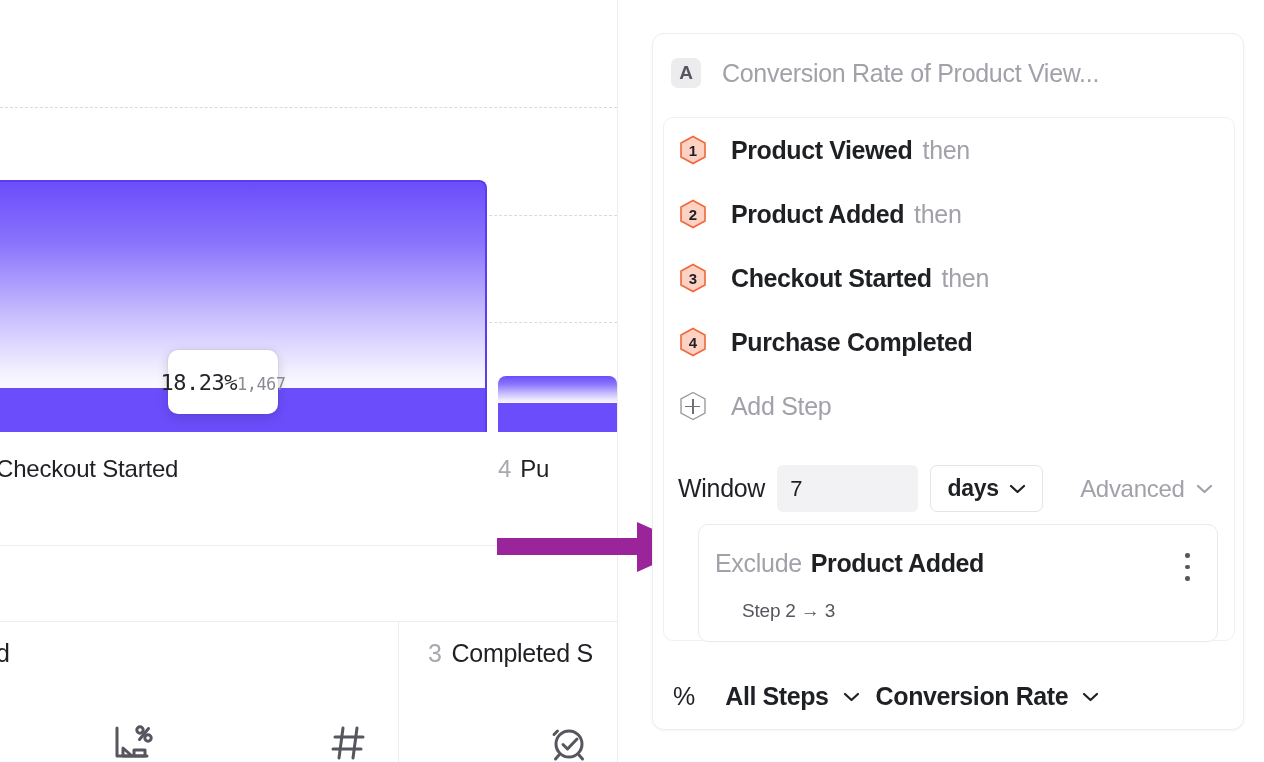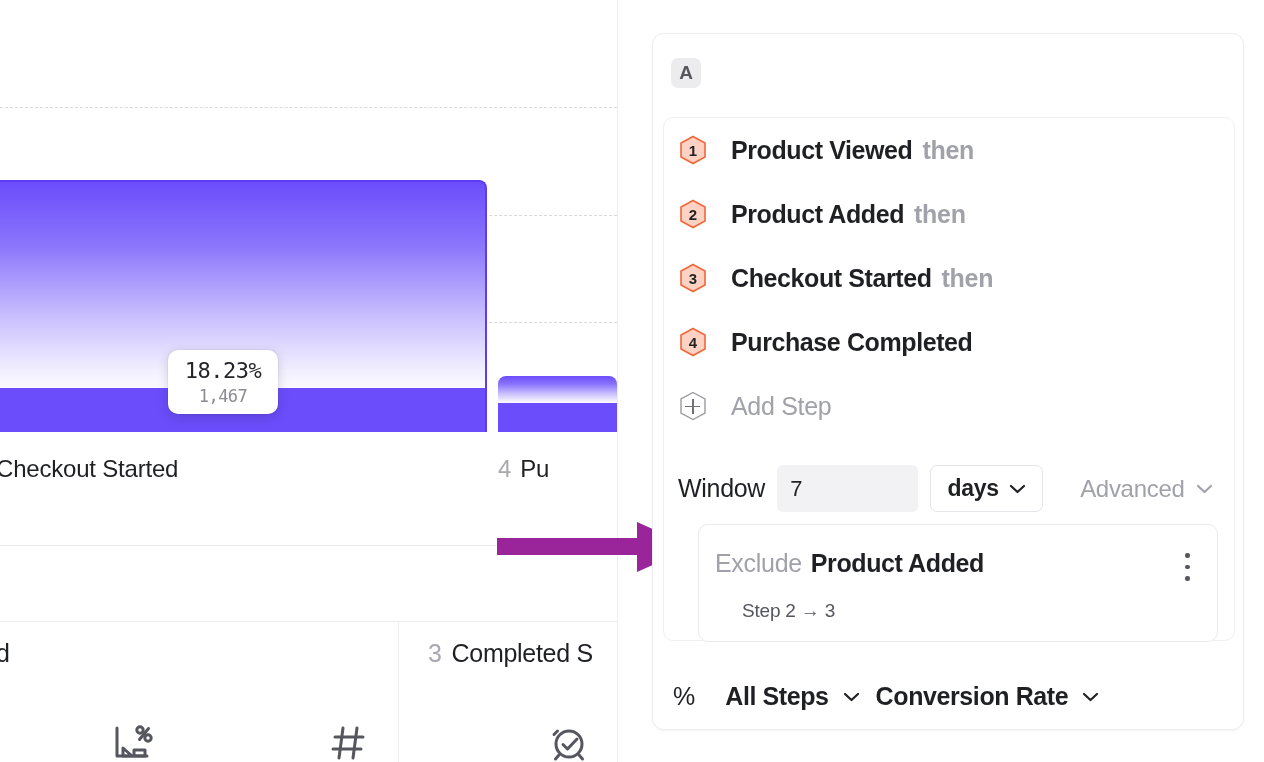--- a/index.html
+++ b/index.html
@@ -31,21 +31,21 @@
   .bar.hovered .base { border-left: 2px solid #5B3CF0; border-right: 2px solid #5B3CF0; }
 
   .axis-labels { position: absolute; left: 0; top: 455px; width: 617px; height: 40px; }
   .axis-label { position: absolute; font-size: 24px; color: #1f2024; white-space: nowrap; letter-spacing: -0.2px; }
   .axis-label .num { color: #a8a8b0; margin-right: 9px; font-weight: 400; }
 
   .tooltip {
     position: absolute; left: 168px; top: 350px; width: 110px; height: 64px;
     background: #fff; border-radius: 10px;
     box-shadow: 0 3px 12px rgba(16,16,24,.16), 0 0 0 1px rgba(16,16,24,.04);
-    display: flex; flex-direction: column; align-items: center; justify-content: center;
+    display: flex; flex-direction: row; align-items: center; justify-content: center;
     font-family: "DejaVu Sans Mono", monospace;
   }
   .tooltip .pct { font-size: 22px; color: #24242a; letter-spacing: -0.5px; }
   .tooltip .cnt { font-size: 17px; color: #8b8b94; margin-top: 3px; letter-spacing: -0.5px; }
 
   
   .metric-row { position: absolute; left: 0; top: 621px; width: 617px; height: 141px; }
   .metric-card { position: absolute; top: 0; height: 141px; }
   .metric-title { position: absolute; top: 18px; font-size: 25px; color: #1f2024; white-space: nowrap; letter-spacing: -0.3px; }
   .metric-title .num { color: #a8a8b0; margin-right: 10px; }
@@ -75,21 +75,21 @@
     border: 1px solid #f0f0f3; border-radius: 10px;
   }
   .step-row { position: absolute; left: 14px; display: flex; align-items: center; }
   .hex { width: 30px; height: 30px; position: relative; flex: none; }
   .hex svg { width: 30px; height: 30px; display: block; }
   .hex .hnum {
     position: absolute; inset: 0; display: flex; align-items: center; justify-content: center;
     font-size: 15px; font-weight: 700; color: #1f2024;
   }
   .step-name { margin-left: 23px; font-size: 25px; font-weight: 700; color: #1f2024; letter-spacing: -0.4px; white-space: nowrap; }
-  .step-then { margin-left: 10px; font-size: 25px; font-weight: 700; color: #a1a1aa; letter-spacing: -0.3px; }
+  .step-then { margin-left: 10px; font-size: 25px; font-weight: 400; color: #a1a1aa; letter-spacing: -0.3px; }
   .add-step-label { margin-left: 23px; font-size: 25px; color: #a1a1aa; letter-spacing: -0.3px; }
   .plus-v, .plus-h { position: absolute; background: #6f7077; }
   .plus-v { left: 14px; top: 8px; width: 1.6px; height: 15px; }
   .plus-h { left: 7px; top: 14.5px; width: 15px; height: 1.6px; }
 
   .window-row { position: absolute; left: 14px; top: 347px; display: flex; align-items: center; }
   .window-label { font-size: 25px; font-weight: 400; color: #1f2024; letter-spacing: -0.3px; }
   .window-input {
     margin-left: 12px; width: 141px; height: 47px; background: #f2f2f4;
     border: none; border-radius: 6px; font-family: "Liberation Sans", sans-serif;
@@ -216,20 +216,21 @@
         <rect x="0" y="21" width="148" height="17"></rect>
         <polygon points="140,5 196,30 140,55"></polygon>
       </g>
     </svg>
   </div>
 
   <div class="side-panel">
 
     <div class="sp-header">
       <div class="letter-badge">A</div>
+      <div class="sp-title">Conversion Rate of Product View...</div>
     </div>
 
     <div class="steps-box">
 
       <div class="step-row" style="top:17px;">
         <span class="hex">
           <svg viewBox="0 0 30 30">
               <polygon points="15,1.5 27,8 27,22 15,28.5 3,22 3,8" fill="#FDD2C3" stroke="#F2663A" stroke-width="1.6"></polygon>
             </svg>
           <span class="hnum">1</span>

